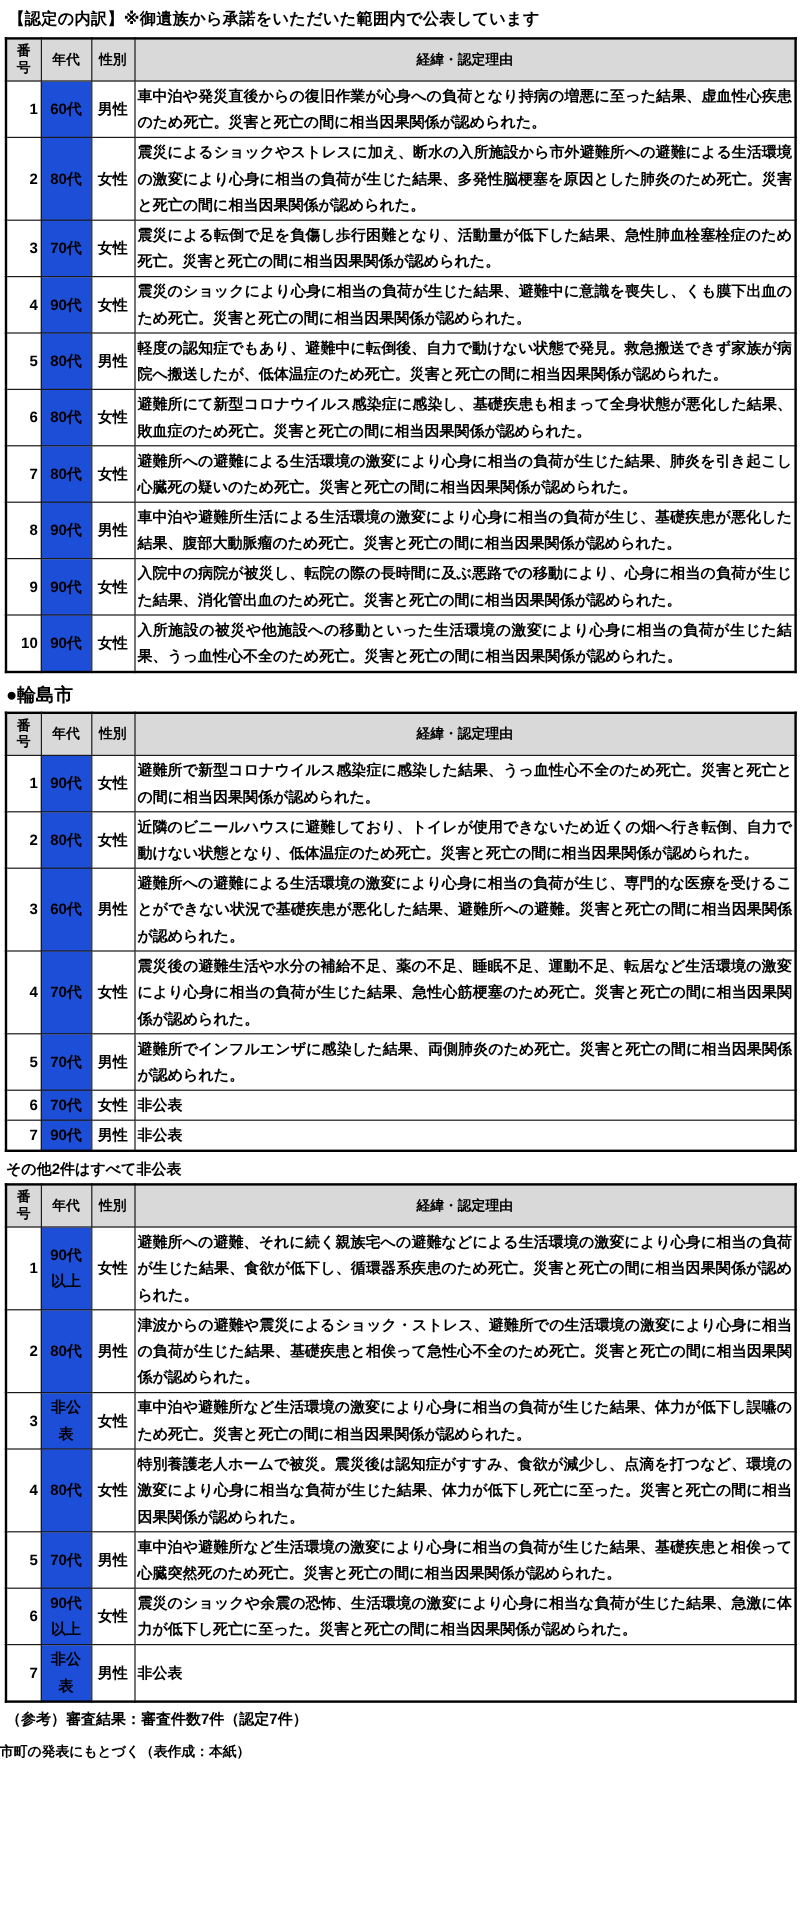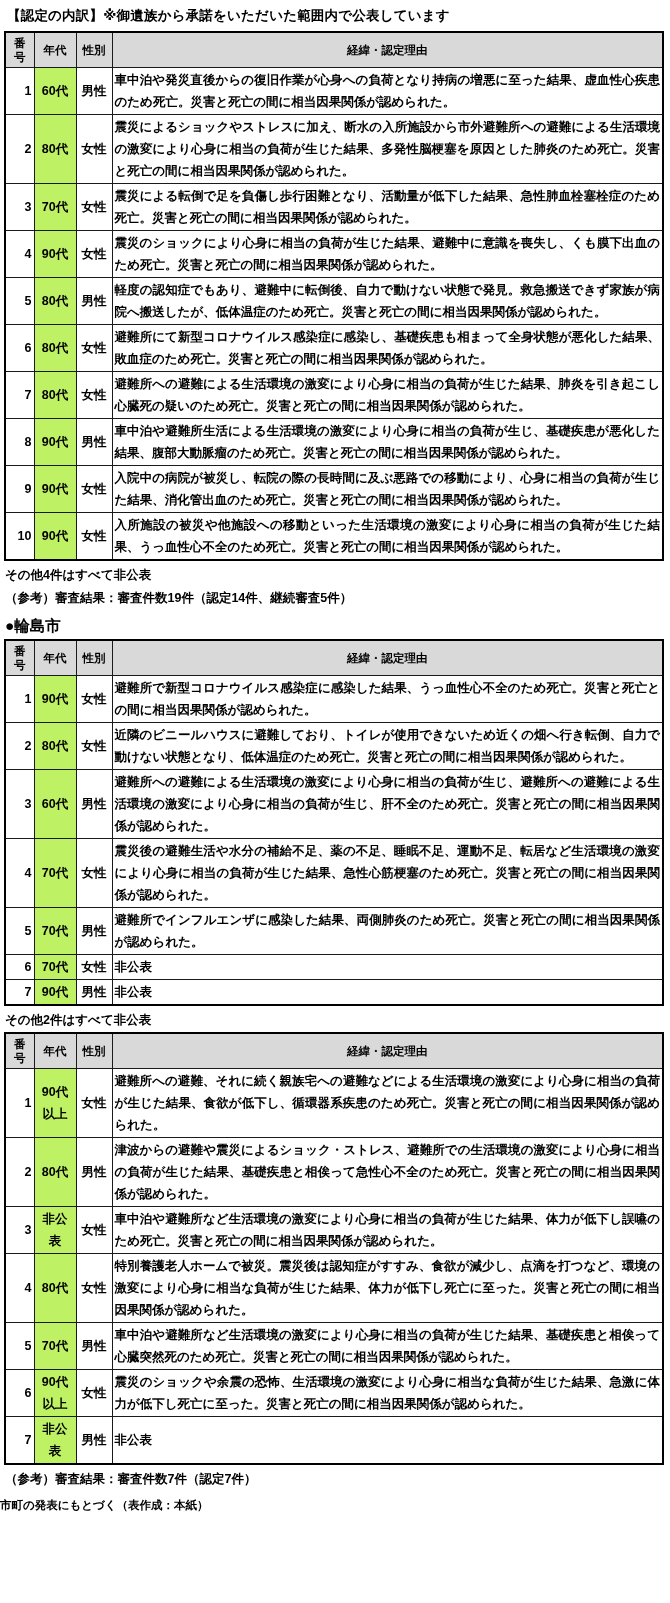--- a/index.html
+++ b/index.html
@@ -57,21 +57,21 @@
   }
   col.c-no  { width: 29px; }
   col.c-age { width: 42px; }
   col.c-sex { width: 36px; }
   td.cell-no {
     text-align: right;
     padding-right: 4px;
   }
   td.cell-age {
     text-align: center;
-    background: #bef264;
+    background: #1d4ed8;
     line-height: 18px;
     padding: 2px 1px;
   }
   td.cell-sex { text-align: center; }
   td.cell-reason {
     text-align: justify;
     padding: 1px 6px 1px 5px;
   }
   .notes { margin: 0; }
   .note-line {
@@ -163,24 +163,20 @@
             <td class="cell-reason">入院中の病院が被災し、転院の際の長時間に及ぶ悪路での移動により、心身に相当の負荷が生じた結果、消化管出血のため死亡。災害と死亡の間に相当因果関係が認められた。</td>
           </tr>
           <tr>
             <td class="cell-no">10</td>
             <td class="cell-age">90代</td>
             <td class="cell-sex">女性</td>
             <td class="cell-reason">入所施設の被災や他施設への移動といった生活環境の激変により心身に相当の負荷が生じた結果、うっ血性心不全のため死亡。災害と死亡の間に相当因果関係が認められた。</td>
           </tr>
         </tbody>
     </table>
-    <div class="notes">
-        <p class="note-line">その他4件はすべて非公表</p>
-        <p class="note-line">（参考）審査結果：審査件数19件（認定14件、継続審査5件）</p>
-      </div>
   </section>
 
   <section class="city-section">
     <h2 class="city-title">●輪島市</h2>
     <table class="cert-table">
       <colgroup>
         <col class="c-no">
           <col class="c-age">
           <col class="c-sex">
           <col class="c-reason">
@@ -203,21 +199,21 @@
           <tr>
             <td class="cell-no">2</td>
             <td class="cell-age">80代</td>
             <td class="cell-sex">女性</td>
             <td class="cell-reason">近隣のビニールハウスに避難しており、トイレが使用できないため近くの畑へ行き転倒、自力で動けない状態となり、低体温症のため死亡。災害と死亡の間に相当因果関係が認められた。</td>
           </tr>
           <tr>
             <td class="cell-no">3</td>
             <td class="cell-age">60代</td>
             <td class="cell-sex">男性</td>
-            <td class="cell-reason">避難所への避難による生活環境の激変により心身に相当の負荷が生じ、避難所への避難による生活環境の激変により心身に相当の負荷が生じ、肝不全のため死亡。災害と死亡の間に相当因果関係が認められた。</td>
+            <td class="cell-reason">避難所への避難による生活環境の激変により心身に相当の負荷が生じ、専門的な医療を受けることができない状況で基礎疾患が悪化した結果、避難所への避難。災害と死亡の間に相当因果関係が認められた。</td>
           </tr>
           <tr>
             <td class="cell-no">4</td>
             <td class="cell-age">70代</td>
             <td class="cell-sex">女性</td>
             <td class="cell-reason">震災後の避難生活や水分の補給不足、薬の不足、睡眠不足、運動不足、転居など生活環境の激変により心身に相当の負荷が生じた結果、急性心筋梗塞のため死亡。災害と死亡の間に相当因果関係が認められた。</td>
           </tr>
           <tr>
             <td class="cell-no">5</td>
             <td class="cell-age">70代</td>

